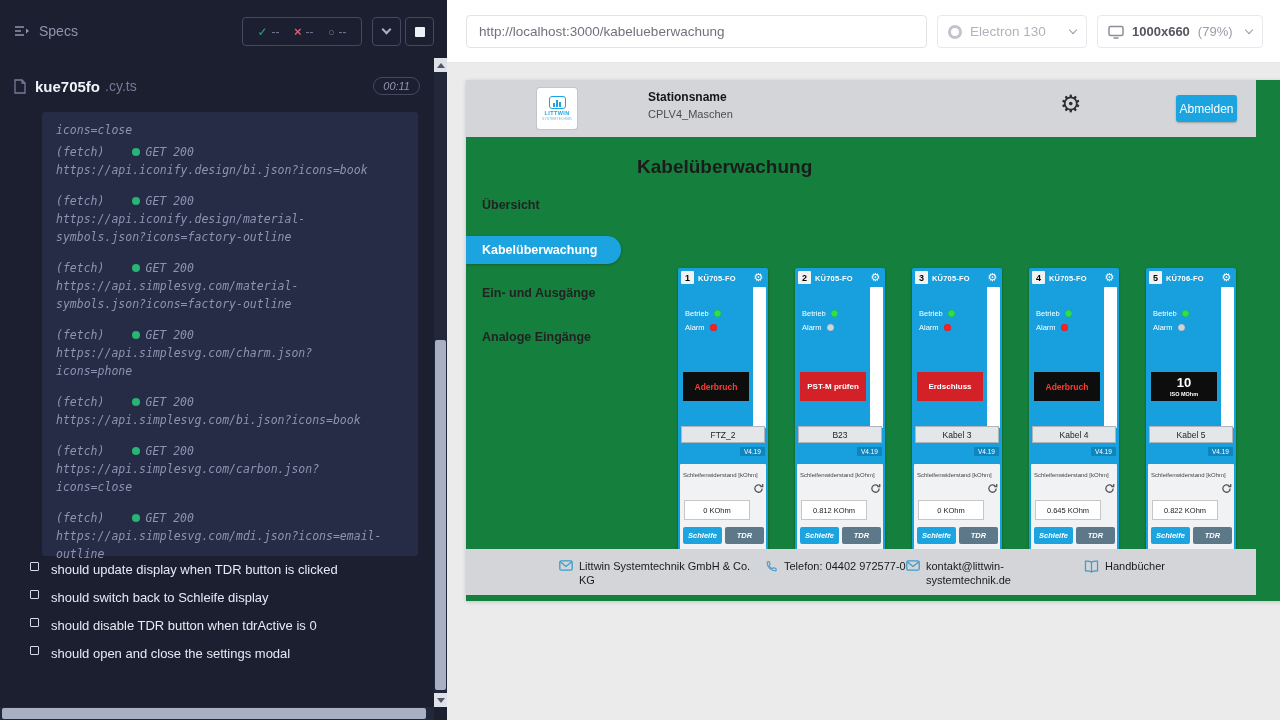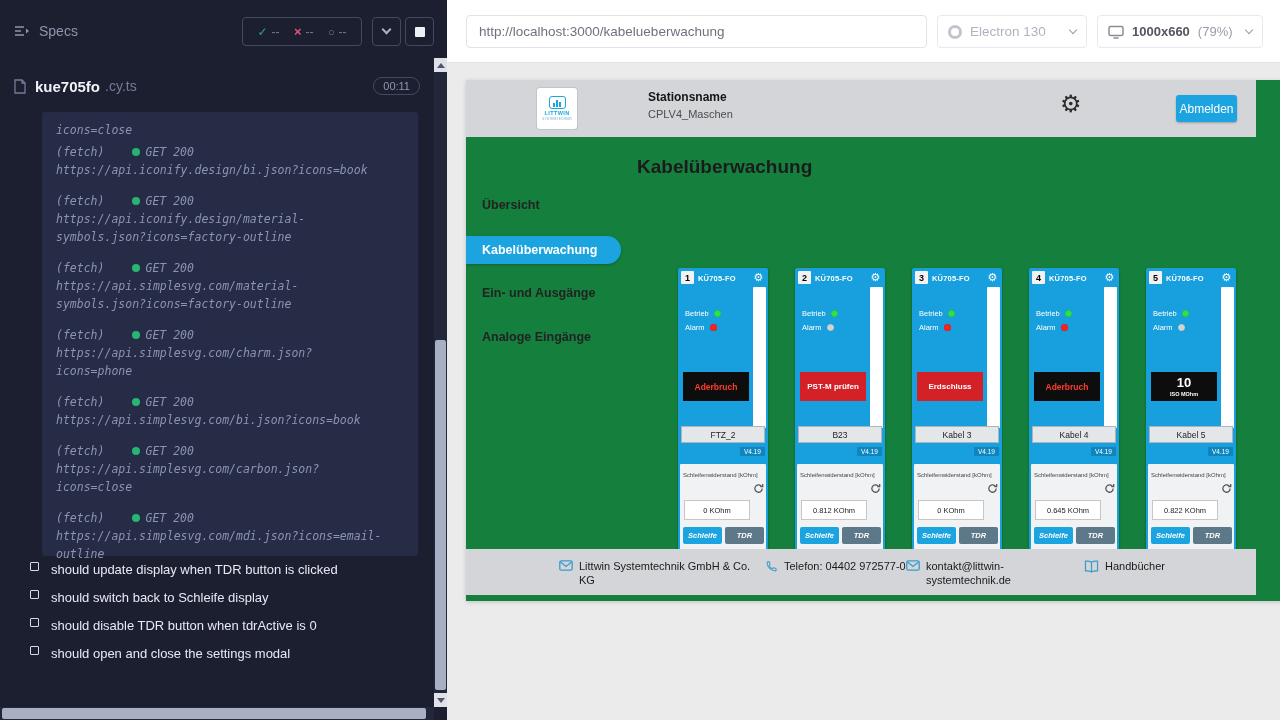--- a/index.html
+++ b/index.html
@@ -14,21 +14,21 @@
   .stat { display:flex; gap:4px; align-items:center; }
   .ic-pass { color:#23a77d; font-size:12px; } .ic-fail { color:#e45770; font-weight:bold; font-size:13px; } .ic-pend { color:#747b98; font-size:11px; }
   .icon-btn { position:absolute; top:17px; width:29px; height:29px; border:1px solid #434961; border-radius:4px; display:flex; align-items:center; justify-content:center; cursor:pointer; }
   .btn-collapse { left:372px; } .btn-stop { left:405px; }
   .chev { width:7px; height:7px; border-right:2px solid #aab0c8; border-bottom:2px solid #aab0c8; transform:rotate(45deg); margin-top:-4px; }
   .stop-square { width:10px; height:10px; background:#eef0f8; border-radius:1px; }
 
   .spec-header { position:absolute; left:14px; top:77px; width:406px; display:flex; align-items:center; gap:9px; }
   .spec-name { color:#f1f2f8; font-size:15px; font-weight:700; }
   .spec-ext { color:#747b98; font-size:14px; margin-left:-4px; }
-  .spec-time { margin-left:auto; border:1px solid #434961; color:#9095ad; font-size:11px; padding:2px 9px; border-radius:10px; }
+  .spec-time { margin-left:auto; border:1px solid #434961; color:#9095ad; font-size:11px; padding:2px 9px; border-radius:10px;font-style:italic; }
 
   .log-card { position:absolute; left:42px; top:112px; width:376px; height:444px; background:#262c45; border-radius:3px; padding:9px 14px;
               font-family:"DejaVu Sans Mono",monospace; font-style:italic; font-size:11.5px; color:#8d93b2; line-height:18px; }
   .log-cont { margin-bottom:4px; }
   .log-entry { margin-bottom:13px; }
   .log-head { display:flex; align-items:center;font-style:italic; }
   .log-cmd { }
   .log-status { display:flex; align-items:center; gap:5px; margin-left:28px; }
   .dot-green { width:8px; height:8px; border-radius:50%; background:#26b573; }
   .log-url { }

